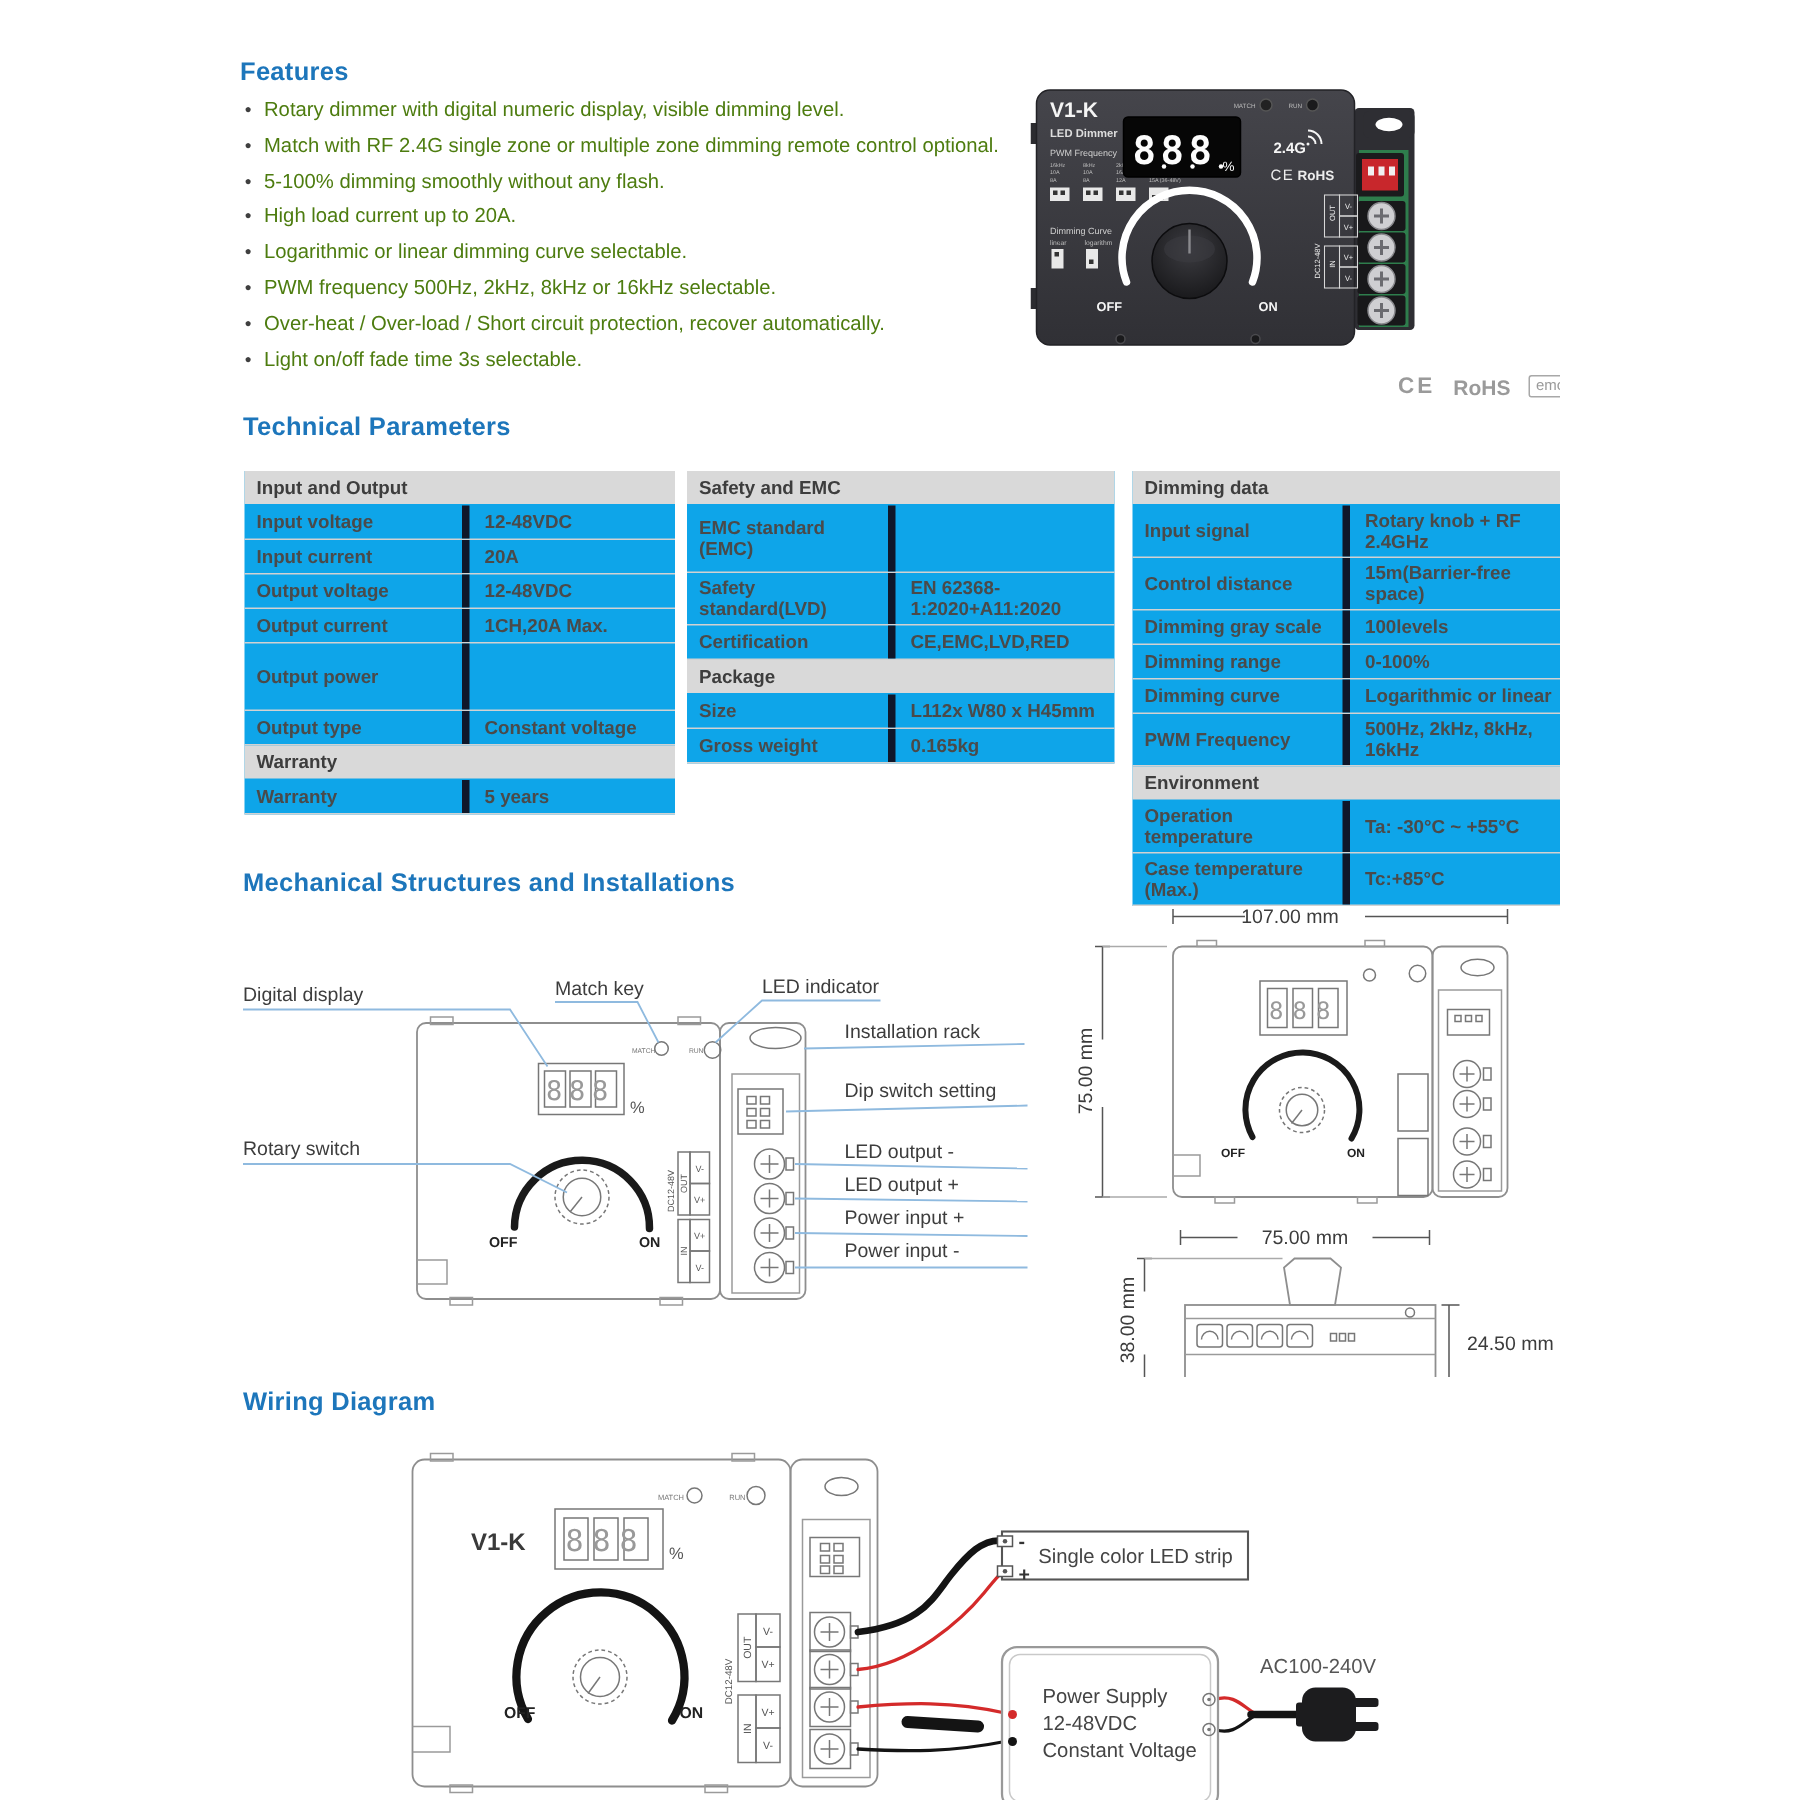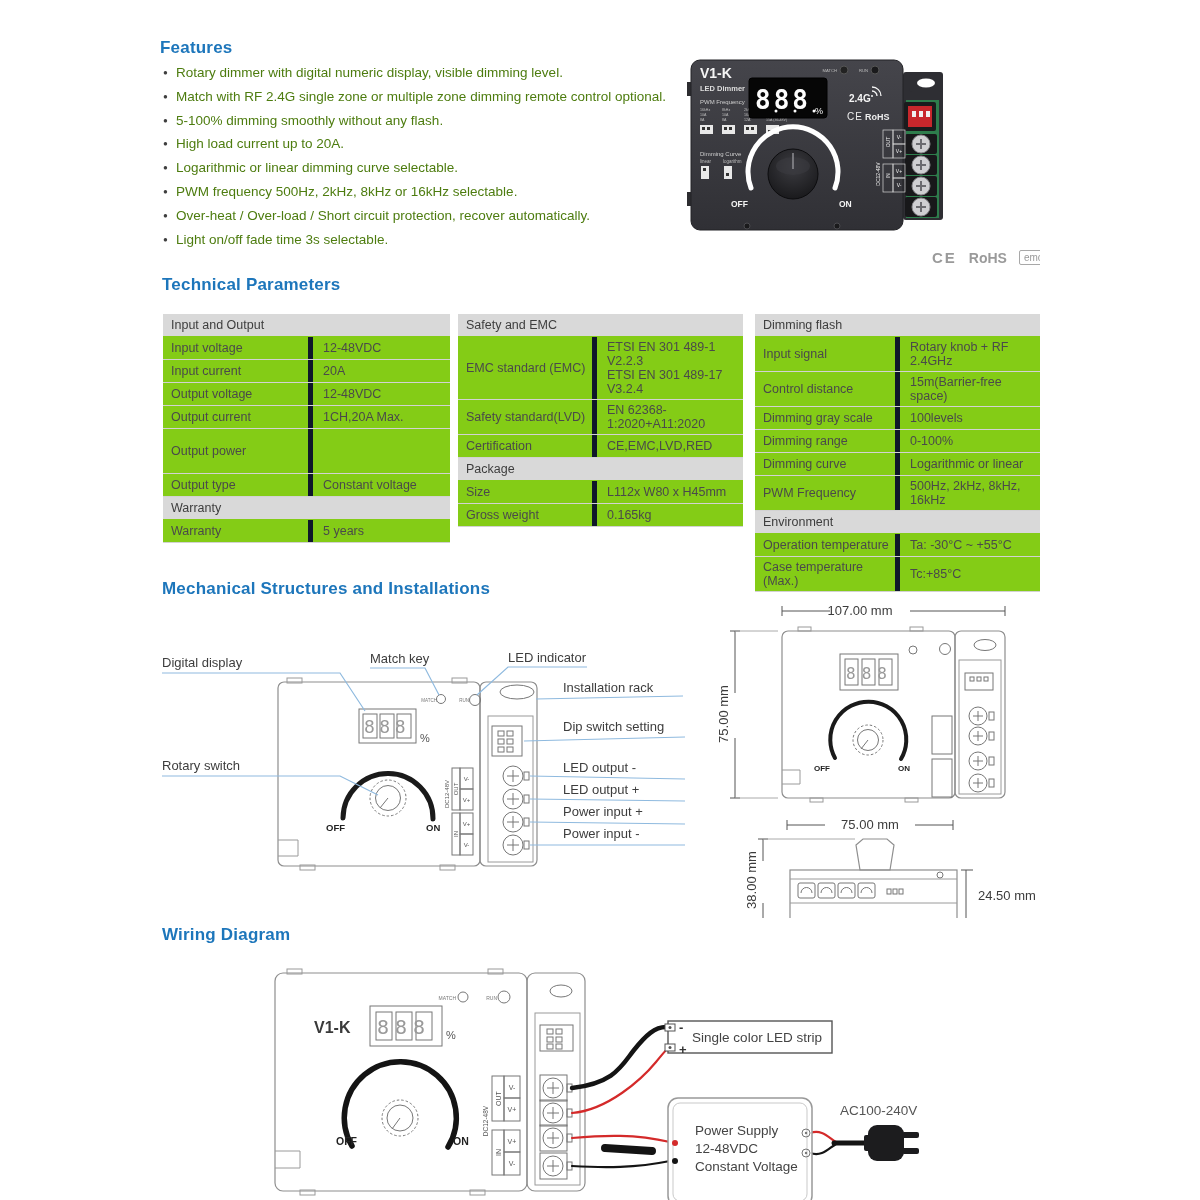--- a/index.html
+++ b/index.html
@@ -11,21 +11,21 @@
   .feat-list{position:absolute;left:163px;top:33px;margin:0;padding:0;list-style:none;}
   .feat-list li{position:relative;padding-left:13px;height:23.8px;line-height:23.8px;
                 font-size:13.5px;color:#4d7c0f;white-space:nowrap;}
   .feat-list li::before{content:"●";position:absolute;left:0;top:0;font-size:8px;color:#3f3f3f;}
   
   .certrow{position:absolute;left:932px;top:221px;display:flex;align-items:center;gap:12px;color:#9a9a9a;}
   .certrow .ce{font-size:15px;font-weight:700;letter-spacing:2px;}
   .certrow .rohs{font-size:14px;font-weight:700;}
   .certrow .emc{font-size:10px;border:1px solid #a8a8a8;border-radius:2px;padding:0 4px;line-height:13px;}
   
-  .ptable{position:absolute;font-size:12.5px;color:#4a4a4a;background:#84cc16;}
+  .ptable{position:absolute;font-size:12.5px;color:#4a4a4a;background:#0ea5e9;font-weight:bold;}
   .ptable .hd{background:#d9d9d9;height:22px;line-height:22px;padding-left:8px;color:#3d3d3d;margin-bottom:1px;}
   .trow{display:flex;border-bottom:1px solid #d2d2d2;align-items:stretch;}
   .tlbl{padding:3px 4px 3px 8px;border-right:5px solid #0f172a;display:flex;align-items:center;min-height:16px;}
   .tval{flex:1;padding:3px 4px 3px 10px;display:flex;flex-direction:column;justify-content:center;}
   .t-io .tlbl{width:133px;}
   .t-safety .tlbl{width:122px;}
   .t-dim .tlbl{width:128px;}
   .trow.h22>.tlbl,.trow.h22>.tval{min-height:16px;}
   .trow.tall>.tlbl,.trow.tall>.tval{min-height:38px;}
   svg text{font-family:"Liberation Sans", sans-serif;}
@@ -250,24 +250,20 @@
         <div class="tval">
           <span>5 years</span>
         </div>
       </div>
   </div>
 
   <div class="ptable t-safety" style="left:458px;top:286px;width:285px;">
     <div class="hd">Safety and EMC</div>
     <div class="trow tall">
         <div class="tlbl">EMC standard (EMC)</div>
-        <div class="tval">
-          <span>ETSI EN 301 489-1 V2.2.3</span>
-          <span>ETSI EN 301 489-17 V3.2.4</span>
-        </div>
       </div>
     <div class="trow h22">
         <div class="tlbl">Safety standard(LVD)</div>
         <div class="tval">
           <span>EN 62368-1:2020+A11:2020</span>
         </div>
       </div>
     <div class="trow h22">
         <div class="tlbl">Certification</div>
         <div class="tval">
@@ -283,21 +279,21 @@
       </div>
     <div class="trow h22">
         <div class="tlbl">Gross weight</div>
         <div class="tval">
           <span>0.165kg</span>
         </div>
       </div>
   </div>
 
   <div class="ptable t-dim" style="left:755px;top:286px;width:285px;">
-    <div class="hd">Dimming flash</div>
+    <div class="hd">Dimming data</div>
     <div class="trow h22">
         <div class="tlbl">Input signal</div>
         <div class="tval">
           <span>Rotary knob + RF 2.4GHz</span>
         </div>
       </div>
     <div class="trow h22">
         <div class="tlbl">Control distance</div>
         <div class="tval">
           <span>15m(Barrier-free space)</span>

